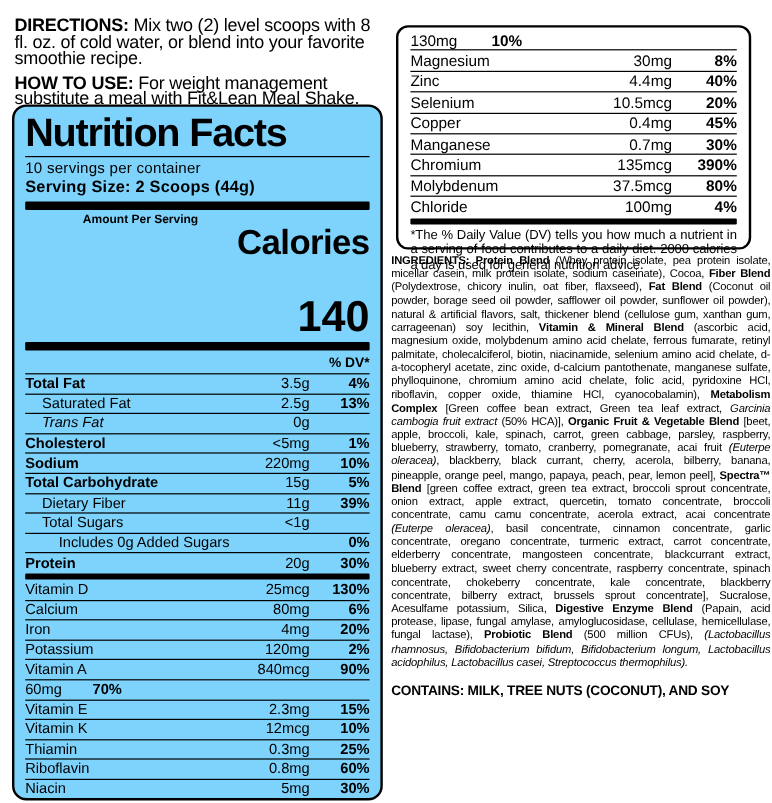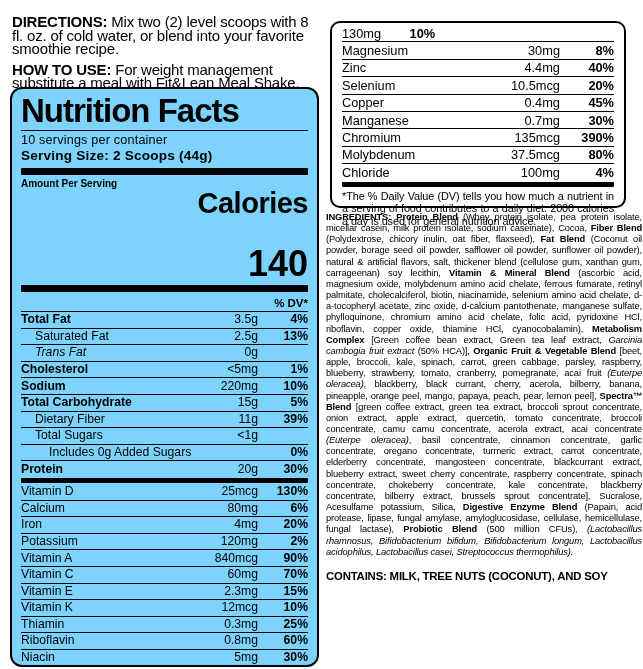--- a/index.html
+++ b/index.html
@@ -20,21 +20,21 @@
     position:absolute; left:10px; top:87px; width:309px; height:580px;
     border:2.5px solid #000; border-radius:12px; padding:3px 9px 2px 9px;
     background:#7dd3fc;
   }
   .nf-title { font-size:33px; font-weight:bold; letter-spacing:-1px; line-height:37px; white-space:nowrap; }
   .thin-rule { border-top:1.6px solid #000; margin:1px 0 2px 0; }
   .servings { font-size:12.6px; letter-spacing:0.2px; line-height:15px; }
   .serving-size { font-size:13.6px; font-weight:bold; letter-spacing:0.2px; line-height:16px; }
   .bar-thick { height:7px; background:#000; margin:4px 0 3px 0; border-radius:1px; }
   .bar-medium { height:5px; background:#000; margin:1px 0; border-radius:1px; }
-  .amount-per { font-size:10px; font-weight:bold; line-height:11px; margin-top:1px; }
+  .amount-per { font-size:10px; font-weight:bold; line-height:11px; margin-top:1px;margin-left:48px; }
   .cal-row { display:flex; align-items:flex-end; justify-content:space-between; margin-top:-2px;flex-direction:column; }
   .cal-label { font-size:29px; font-weight:bold; letter-spacing:-0.5px; line-height:32px; }
   .cal-value { font-size:36px; font-weight:bold; letter-spacing:0px; line-height:34px;margin-top:28px; }
   .dv-header { text-align:right; font-weight:bold; font-size:11.5px; padding:2px 0 2px 0; border-bottom:1px solid #000; }
 
   .nrow { display:flex; align-items:baseline; font-size:12.2px; line-height:13.4px; padding:1.2px 0 1.0px 0; border-top:1px solid #000; }
   .nrow.first, .nrow.nobord { border-top:none; }
   .nrow .nname { flex:1 1 auto; }
   .nrow.ind1 .nname { padding-left:14px; }
   .nrow.ind2 .nname { padding-left:28px; }
@@ -147,21 +147,20 @@
         <span class="nname">Potassium</span>
         <span class="namt">120mg</span>
         <span class="ndv">2%</span>
       </div>
       <div class="nrow">
         <span class="nname">Vitamin A</span>
         <span class="namt">840mcg</span>
         <span class="ndv">90%</span>
       </div>
       <div class="nrow">
-        <span class="nname">Vitamin C</span>
         <span class="namt">60mg</span>
         <span class="ndv">70%</span>
       </div>
       <div class="nrow">
         <span class="nname">Vitamin E</span>
         <span class="namt">2.3mg</span>
         <span class="ndv">15%</span>
       </div>
       <div class="nrow">
         <span class="nname">Vitamin K</span>

